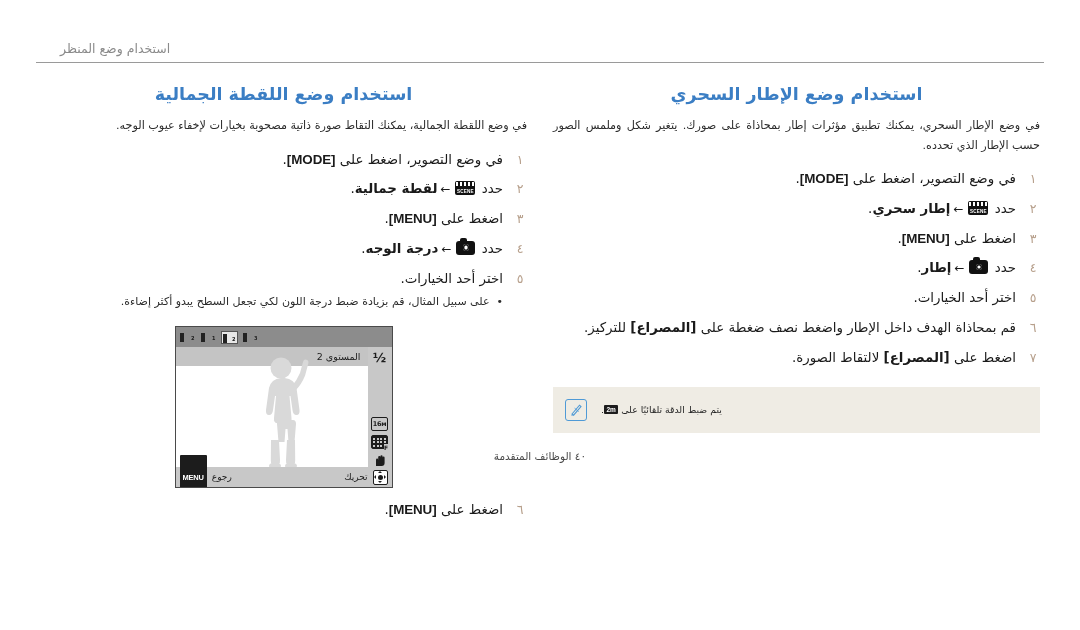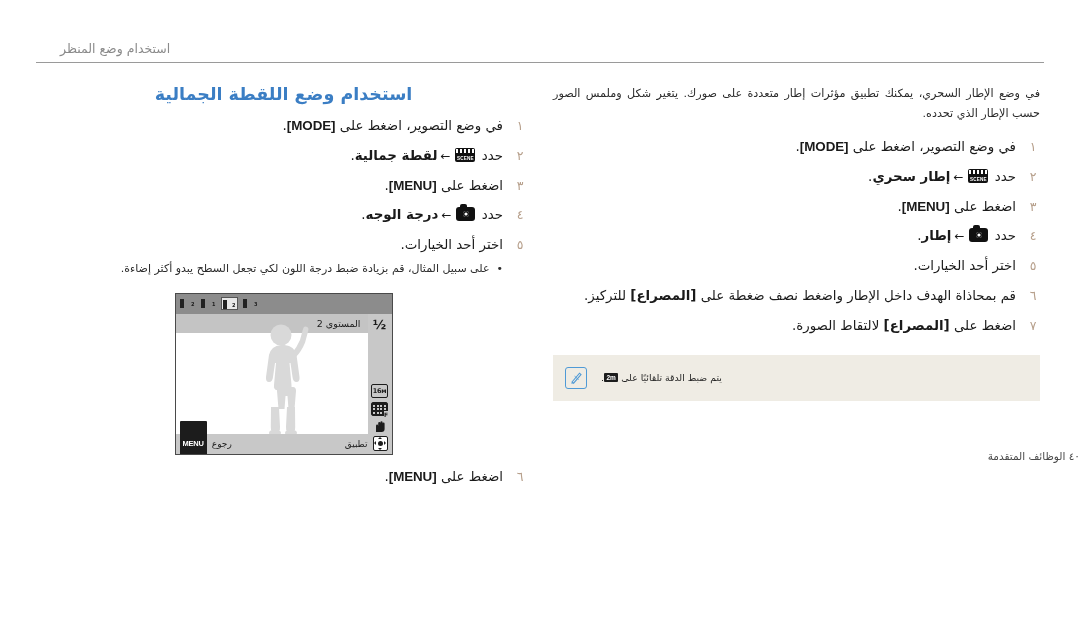--- a/index.html
+++ b/index.html
@@ -395,20 +395,21 @@
     border-radius: 1px;
     vertical-align: 1px;
     font-family: "Liberation Sans", sans-serif;
     direction: ltr;
   }
 
   
   .page-footer {
     position: absolute;
     bottom: 16px; left: 0; right: 0;
+    text-align: center;
     direction: rtl;
     font-size: 10.5px;
     color: #4a4a4a;
   }
   .footer-inner { display: inline-block; letter-spacing: 0.5px; }
   .pg-num { font-family: "DejaVu Sans", sans-serif; letter-spacing: 2px; }
 
   
   .step-after {
     margin-top: 14px;
@@ -428,21 +429,22 @@
 <div class="page">
 
   <div class="page-header">
     <span class="header-text">استخدام وضع المنظر</span>
   </div>
   <div class="header-rule"></div>
 
   <div class="columns">
 
     <div class="col col-right">
-      <p class="intro">في وضع الإطار السحري، يمكنك تطبيق مؤثرات إطار متعددة على صورك. يتغير شكل وملمس الصور حسب الإطار الذي تحدده.</p>
+      <h2 class="section-title">استخدام وضع الإطار السحري</h2>
+      <p class="intro">في وضع الإطار السحري، يمكنك تطبيق مؤثرات إطار بمحاذاة على صورك. يتغير شكل وملمس الصور حسب الإطار الذي تحدده.</p>
 
       <ol class="steps">
         <li>
           <span class="step-num">١</span>
           <span class="step-body"><span>في وضع التصوير، اضغط على </span><span class="kbd">[MODE]</span><span>.</span></span>
         </li>
         <li>
           <span class="step-num">٢</span>
           <span class="step-body"><span>حدد </span><span class="icon-scene"><span class="scene-label">SCENE</span></span><span class="arrow">←</span><span class="bold">إطار سحري</span><span>.</span></span>
         </li>
@@ -475,20 +477,21 @@
             <path d="M3 11 L4.6 12.2 L2.2 12.8 Z" fill="#4f9ad6"></path>
             <path d="M5.6 5.2 L9.6 8.6" stroke="#4f9ad6" stroke-width="0.9"></path>
           </svg>
         </span>
         <span class="note-text"><span>يتم ضبط الدقة تلقائيًا على </span><span class="res-chip">2m</span><span>.</span></span>
       </div>
     </div>
 
     <div class="col col-left">
       <h2 class="section-title">استخدام وضع اللقطة الجمالية</h2>
+      <p class="intro">في وضع اللقطة الجمالية، يمكنك التقاط صورة ذاتية مصحوبة بخيارات لإخفاء عيوب الوجه.</p>
 
       <ol class="steps">
         <li>
           <span class="step-num">١</span>
           <span class="step-body"><span>في وضع التصوير، اضغط على </span><span class="kbd">[MODE]</span><span>.</span></span>
         </li>
         <li>
           <span class="step-num">٢</span>
           <span class="step-body"><span>حدد </span><span class="icon-scene"><span class="scene-label">SCENE</span></span><span class="arrow">←</span><span class="bold">لقطة جمالية</span><span>.</span></span>
         </li>
@@ -565,21 +568,21 @@
                 <ellipse cx="51" cy="116" rx="6" ry="3.4"></ellipse>
                 <ellipse cx="67" cy="116" rx="6" ry="3.4"></ellipse>
               </g>
             </svg>
           </div>
 
           <div class="lcd-bottombar">
             <span class="menu-chip">MENU</span>
             <span class="bb-label">رجوع</span>
             <span class="bb-spacer"></span>
-            <span class="bb-label">تطبيق</span>
+            <span class="bb-label">تحريك</span>
             <span class="dpad">
                 <i class="ar up"></i>
                 <i class="ar down"></i>
                 <i class="ar left"></i>
                 <i class="ar right"></i>
               </span>
           </div>
 
         </div>
       </div>

